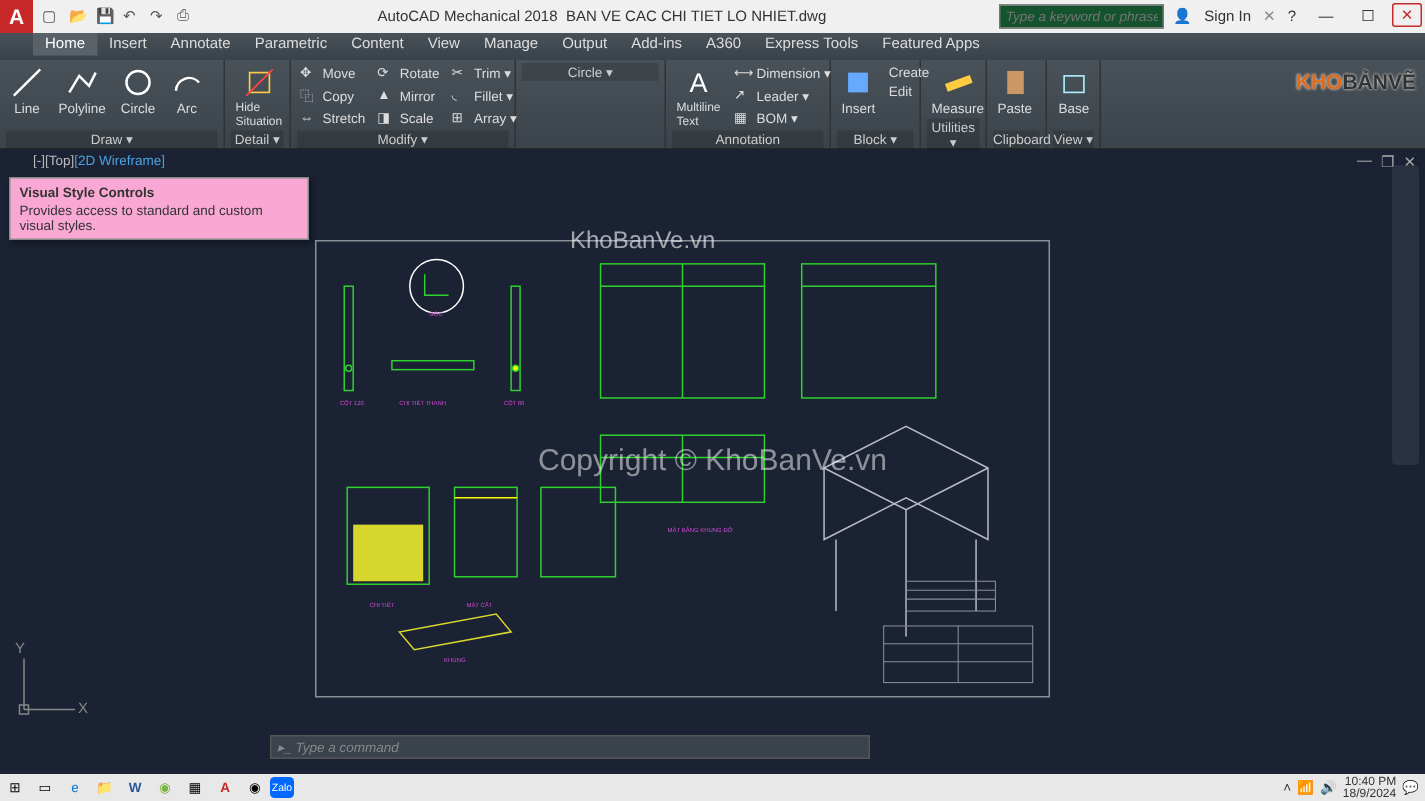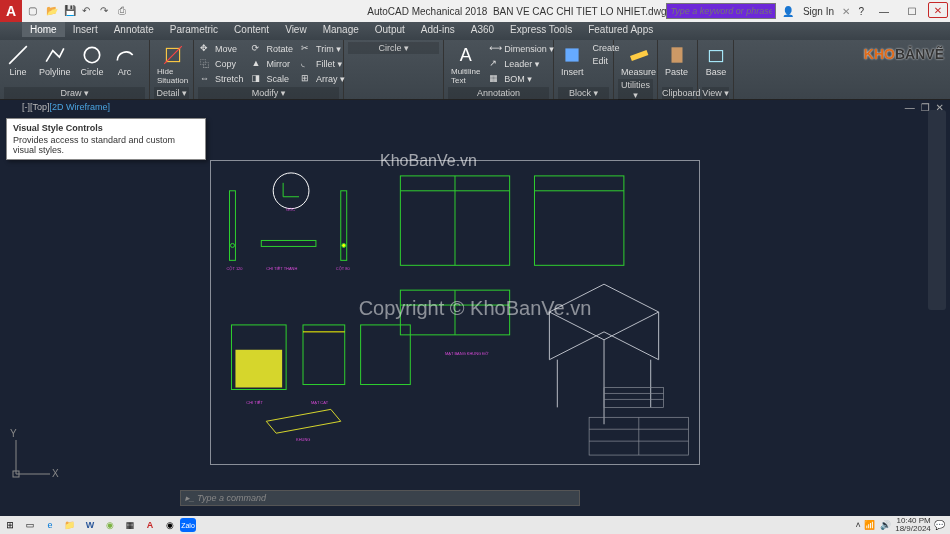--- a/index.html
+++ b/index.html
@@ -3,22 +3,22 @@
 <meta charset="utf-8">
 <style>
 * { margin:0; padding:0; box-sizing:border-box; font-family:"Segoe UI",Arial,sans-serif; }
 body { width:950px; height:534px; background:#1a1f2e; overflow:hidden; position:relative; }
 
 
 .titlebar { height:22px; background:#f0f0f0; display:flex; align-items:center; font-size:10px; color:#333; }
 .titlebar .a-logo { width:22px; height:22px; background:#c72828; color:#fff; font-weight:bold; font-size:14px; display:flex; align-items:center; justify-content:center; }
 .titlebar .qat { display:flex; gap:6px; padding:0 6px; }
 .titlebar .qat span { width:12px; height:12px; display:inline-block; color:#555; }
-.titlebar .title { flex:1; text-align:right; }
-.titlebar .search { width:110px; height:16px; background:#6d28d9; border:1px solid #777; color:#bbb; font-size:9px; font-style:italic; padding:0 3px; }
+.titlebar .title { flex:1; text-align:center; }
+.titlebar .search { width:110px; height:16px; background:#14532d; border:1px solid #777; color:#bbb; font-size:9px; font-style:italic; padding:0 3px; }
 .titlebar .right { display:flex; align-items:center; gap:8px; padding:0 6px; }
 .titlebar .winbtns { display:flex; }
 .titlebar .winbtn { width:28px; height:22px; display:flex; align-items:center; justify-content:center; font-size:10px; }
 .titlebar .winbtn.close { color:#c72828; border:1px solid #c72828; border-radius:2px; margin:2px; width:20px; height:16px; }
 
 
 .menurow { height:18px; background:linear-gradient(#4a5259,#3a4249); display:flex; align-items:flex-start; font-size:10px; color:#ddd; padding-left:22px; }
 .menurow .tab { padding:2px 8px; cursor:pointer; }
 .menurow .tab.active { background:#5a6269; color:#fff; }
 
@@ -33,21 +33,21 @@
 .btn-sm .ico { width:12px; height:12px; }
 .col { display:flex; flex-direction:column; gap:1px; }
 .ribbon-logo { position:absolute; right:6px; top:6px; font-weight:bold; font-size:14px; color:#333; text-shadow:0 0 2px #fff; }
 .ribbon-logo .k { color:#de6a1a; }
 
 
 .viewport { position:absolute; top:100px; left:0; right:0; bottom:18px; background:#1a2233; }
 .vp-label { position:absolute; top:2px; left:22px; font-size:9px; color:#bbb; }
 .vp-label .wf { color:#4aa3df; }
 .vp-ctrl { position:absolute; top:2px; right:6px; display:flex; gap:6px; font-size:10px; color:#aaa; }
-.tooltip { position:absolute; top:18px; left:6px; width:200px; background:#ffffff; border:1px solid #888; padding:4px 6px; font-size:9px; color:#333; box-shadow:2px 2px 4px rgba(0,0,0,0.4); }
+.tooltip { position:absolute; top:18px; left:6px; width:200px; background:#f9a8d4; border:1px solid #888; padding:4px 6px; font-size:9px; color:#333; box-shadow:2px 2px 4px rgba(0,0,0,0.4); }
 .tooltip .tt-title { font-weight:bold; margin-bottom:2px; }
 
 
 .drawing { position:absolute; top:60px; left:210px; width:490px; height:305px; border:1px solid #8a8f99; }
 svg.cad { width:100%; height:100%; }
 
 
 .ucs { position:absolute; bottom:30px; left:8px; }
 .ucs-lbl { position:absolute; color:#888; font-size:10px; }
 

